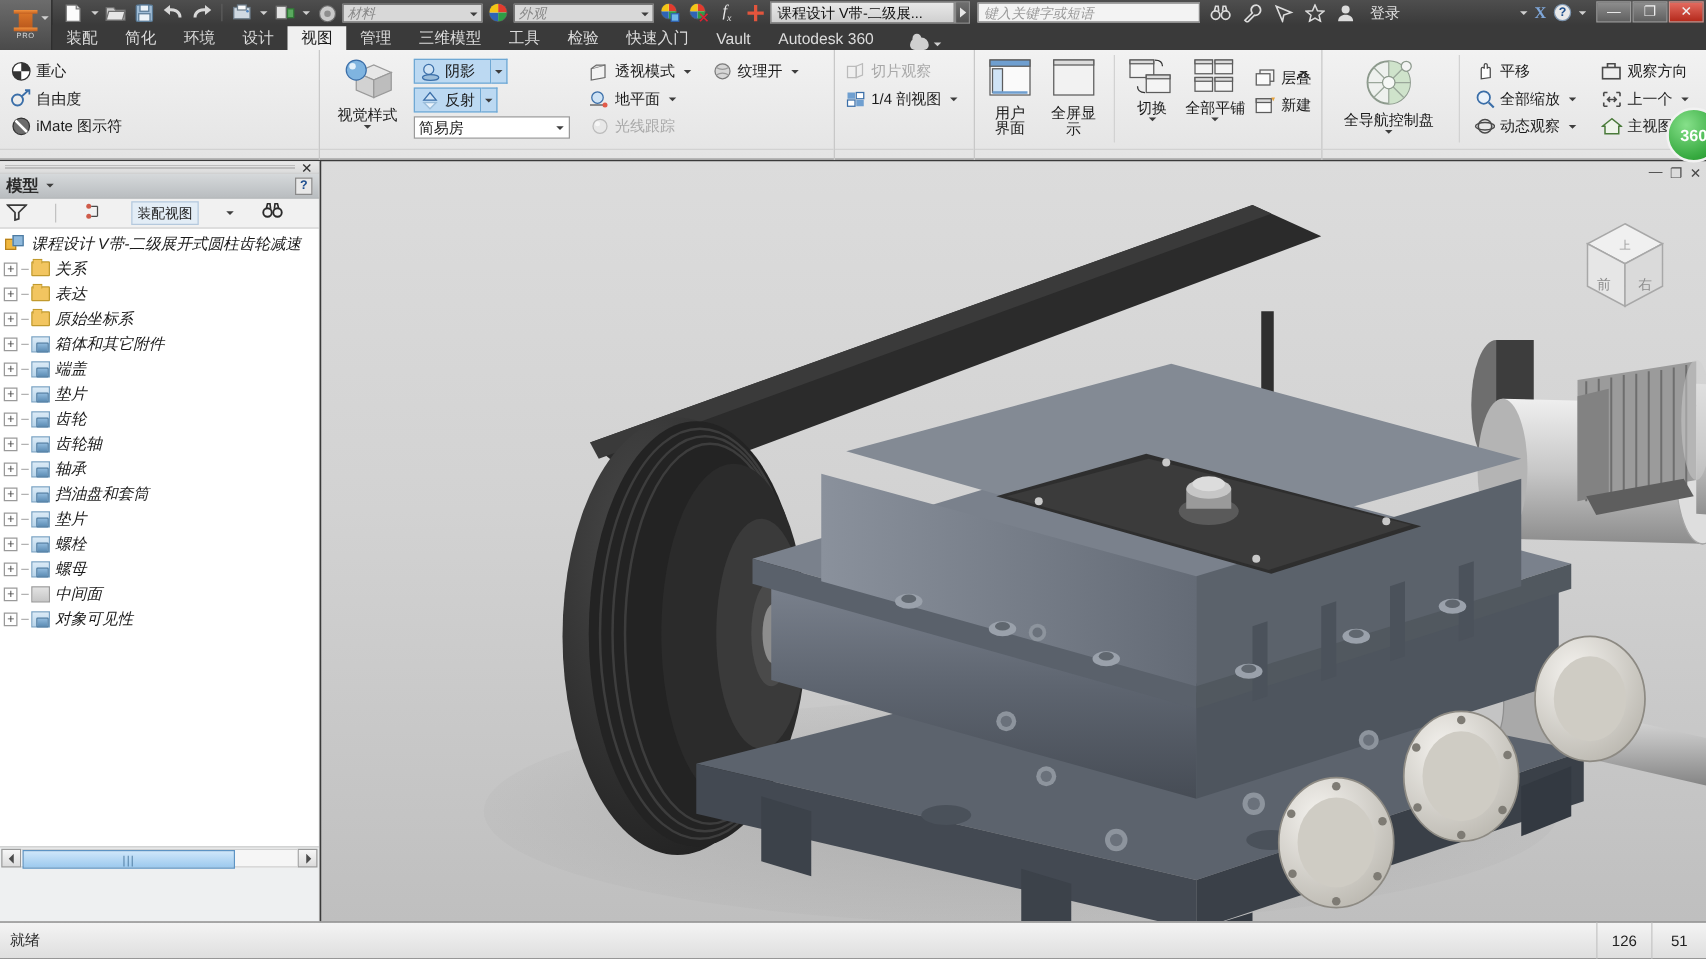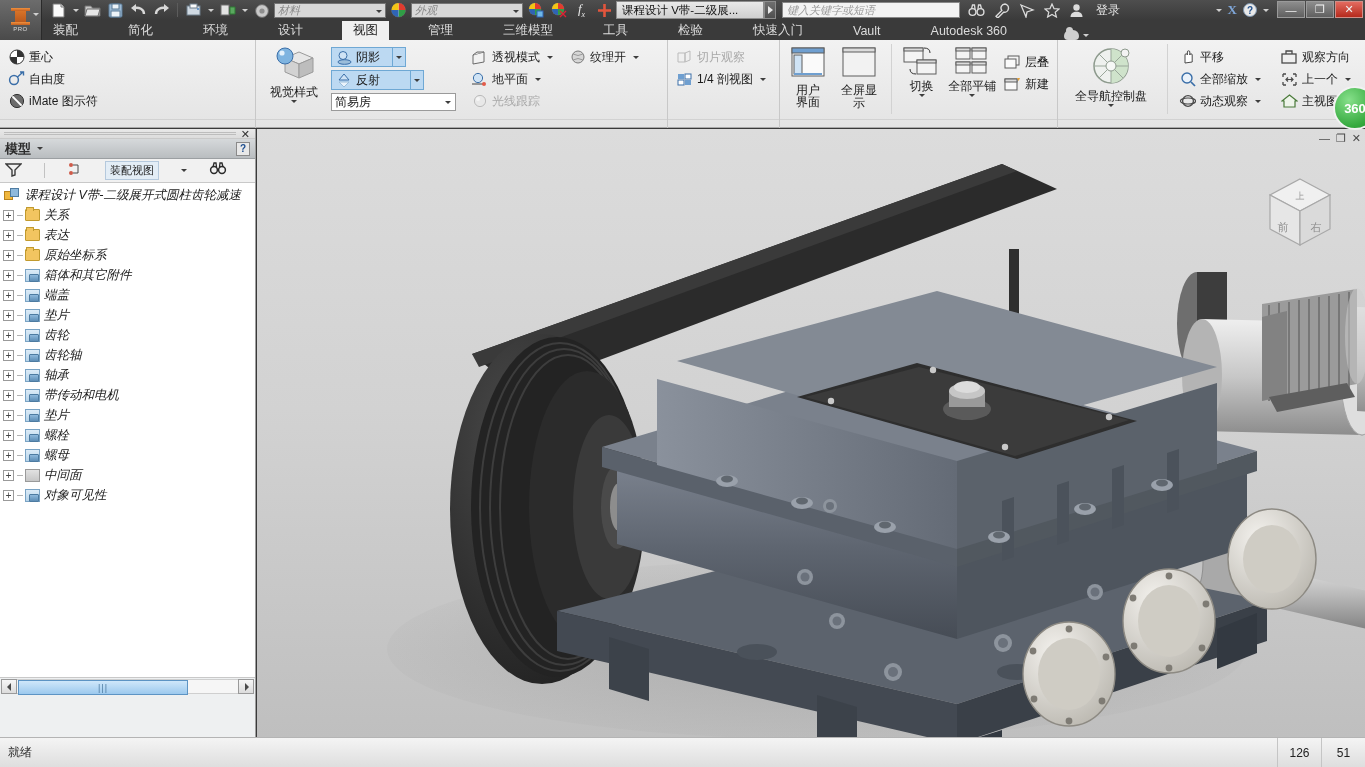--- a/index.html
+++ b/index.html
@@ -80,21 +80,21 @@
   .helpc{width:14px;height:14px;border-radius:50%;background:#e9e9e9;color:#22528f;font-size:10px;font-weight:bold;display:flex;align-items:center;justify-content:center;border:1px solid #7d94ad;}
 
   .wbtns{position:absolute;right:2px;top:1px;display:flex;gap:1px;}
   .wbtn{width:28px;height:17px;background:linear-gradient(#8d8d8d,#606060);border:1px solid #9a9a9a;
         display:flex;align-items:center;justify-content:center;color:#f0f0f0;font-size:11px;}
   .wbtn.close{background:linear-gradient(#e36b60,#b52a1c);border-color:#d08f88;}
 
   
   .tabstrip{
     position:absolute;left:42px;top:20px;width:1323px;height:20px;
-    background:#3a3a3a;display:flex;align-items:flex-end;gap:28px;
+    background:#3a3a3a;display:flex;align-items:flex-end;
   }
   .tab{
     height:19px;padding:0 11px;display:flex;align-items:center;justify-content:center;
     color:#dcdcdc;font-size:12.5px;cursor:pointer;white-space:nowrap;
   }
   .tab.active{ background:#f0f0f0;color:#1a1a1a; }
   .tab-extra{display:flex;align-items:center;gap:4px;margin-left:18px;}
   .cloud-ic{width:15px;height:10px;background:#cfcfcf;border-radius:6px 6px 4px 4px;position:relative;}
   .cloud-ic:before{content:"";position:absolute;left:2px;top:-3px;width:7px;height:7px;border-radius:50%;background:#cfcfcf;}
 
@@ -493,21 +493,21 @@
                     <ellipse cx="8.5" cy="12" rx="6.5" ry="2.3" fill="#9bbdda" stroke="#3a6ea8"></ellipse>
                   </svg>
               </span>
               <span>阴影</span>
             </div>
             <div class="splitcar">
                 <i class="caret-dn dark"></i>
               </div>
           </div>
           <div style="display:flex">
-            <div class="smrow sel" style="width:80px">
+            <div class="smrow sel" style="width:54px">
               <span class="ico">
                 <svg width="16" height="15">
                     <path d="M8 1l5 6H3z" fill="#cfe3f5" stroke="#3a6ea8"></path>
                     <path d="M3 9h10l-5 5z" fill="#eaf3fb" stroke="#9bbdda"></path>
                   </svg>
               </span>
               <span>反射</span>
             </div>
             <div class="splitcar">
                 <i class="caret-dn dark"></i>
@@ -844,21 +844,21 @@
           <div class="tnode">
             <span class="expander">+</span>
             <span class="elbow"></span>
             <span class="asm-ic"></span>
             <span>轴承</span>
           </div>
           <div class="tnode">
             <span class="expander">+</span>
             <span class="elbow"></span>
             <span class="asm-ic"></span>
-            <span>带传动和电机</span>
+            <span>挡油盘和套筒</span>
           </div>
           <div class="tnode">
             <span class="expander">+</span>
             <span class="elbow"></span>
             <span class="asm-ic"></span>
             <span>垫片</span>
           </div>
           <div class="tnode">
             <span class="expander">+</span>
             <span class="elbow"></span>

